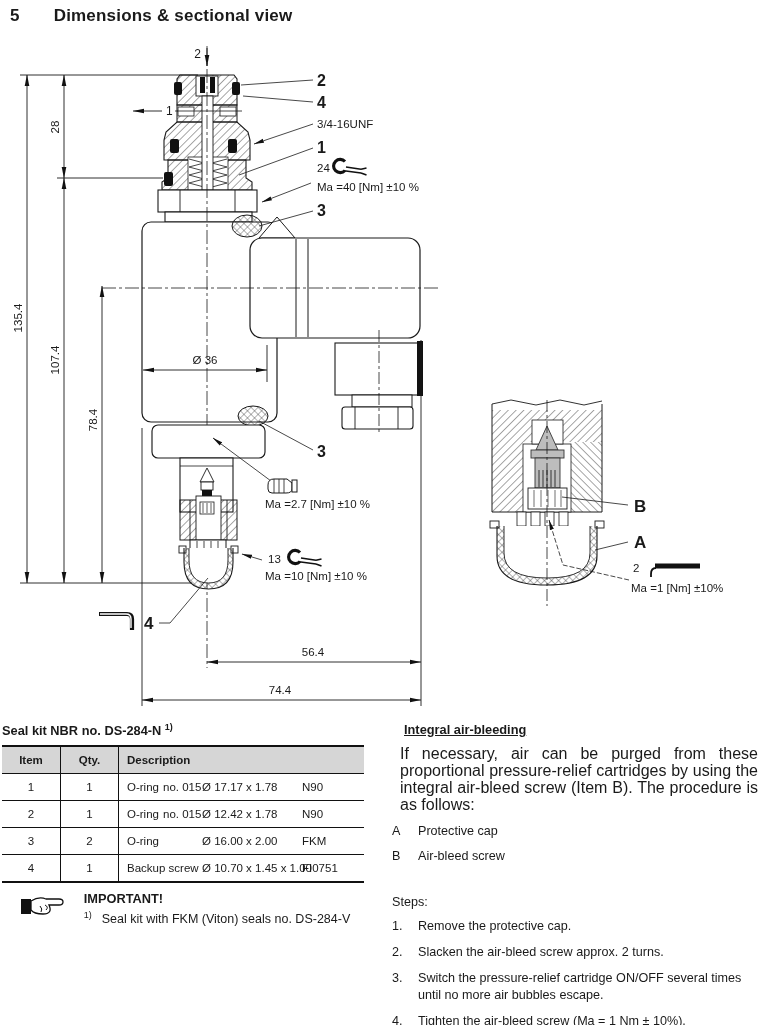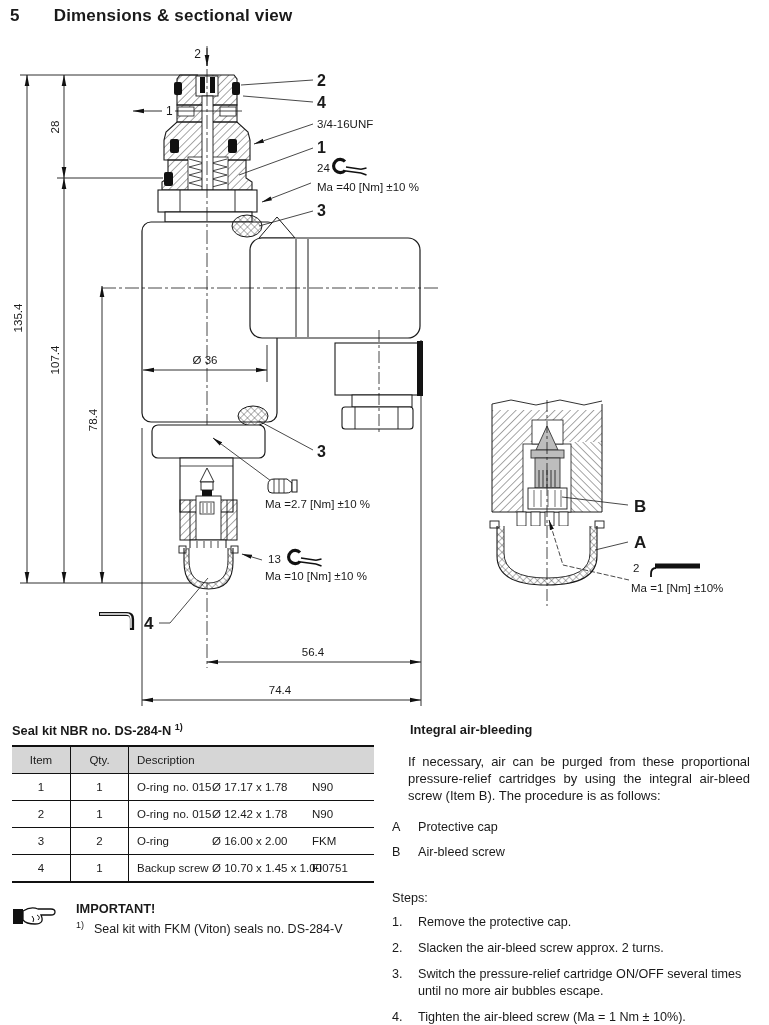--- a/index.html
+++ b/index.html
@@ -8,41 +8,41 @@
   .heading{position:absolute;left:10px;top:6px;display:flex;gap:34px;
            font-size:17px;font-weight:bold;letter-spacing:.2px;}
   svg.drawing{position:absolute;left:0;top:0;}
   svg text{fill:#1a1a1a;}
   .cb{font:bold 16px "Liberation Sans",sans-serif;}
   .cb2{font:bold 17px "Liberation Sans",sans-serif;}
   .cs{font:11.5px "Liberation Sans",sans-serif;}
   .cd{font:11.5px "Liberation Sans",sans-serif;}
   .ct{font:12px "Liberation Sans",sans-serif;}
 
-  .bottom-left{position:absolute;left:12px;top:722px;width:366px;}
+  .bottom-left{position:absolute;left:2px;top:722px;width:366px;}
   .bottom-right{position:absolute;left:392px;top:722px;width:374px;}
   .sk-title{font-size:12.8px;font-weight:bold;}
   sup{font-size:9px;}
   table.seal{border-collapse:collapse;width:362px;margin-top:7px;
              border-top:2px solid #111;border-bottom:2px solid #111;}
   table.seal th,table.seal td{border-top:1px solid #111;font-size:11.5px;height:26px;
              padding:0;white-space:nowrap;}
-  table.seal th{background:#d6d6d6;font-weight:normal;}
+  table.seal th{background:#d6d6d6;font-weight:bold;}
   .col-item{width:58px;text-align:center;border-right:1px solid #111;}
   .col-qty{width:57px;text-align:center;border-right:1px solid #111;}
   .col-desc{text-align:left;padding-left:8px !important;}
   .d-name{display:inline-block;width:36px;}
   .d-no{display:inline-block;width:39px;}
   .d-size{display:inline-block;width:100px;}
-  .important{display:flex;margin-top:18px;align-items:flex-start;gap:18px;}
+  .important{display:flex;margin-top:8px;align-items:flex-start;gap:18px;justify-content:center;}
   .imp-title{font-size:12.8px;font-weight:bold;}
   .imp-note{font-size:12.5px;margin-top:4px;}
   .imp-note sup{margin-right:10px;}
-  .ab-title{font-size:12.8px;font-weight:bold;margin:0 0 3px 18px;}
-  .ab-intro{font-size:13px;line-height:17px;text-align:justify;margin:16px;}
+  .ab-title{font-size:12.8px;font-weight:bold;margin:0 0 3px 12px;text-decoration:underline;}
+  .ab-intro{font-size:16px;line-height:17px;text-align:justify;margin:8px;}
   .legend-row{display:flex;font-size:12.6px;margin-top:11px;}
   .legend-key{width:26px;}
   .steps-title{font-size:12.6px;margin-top:32px;}
   .step{display:flex;font-size:12.6px;line-height:17px;margin-top:9px;}
   .step .num{width:26px;flex:none;}
 </style>
 </head>
 <body>
 <div class="page">
 

